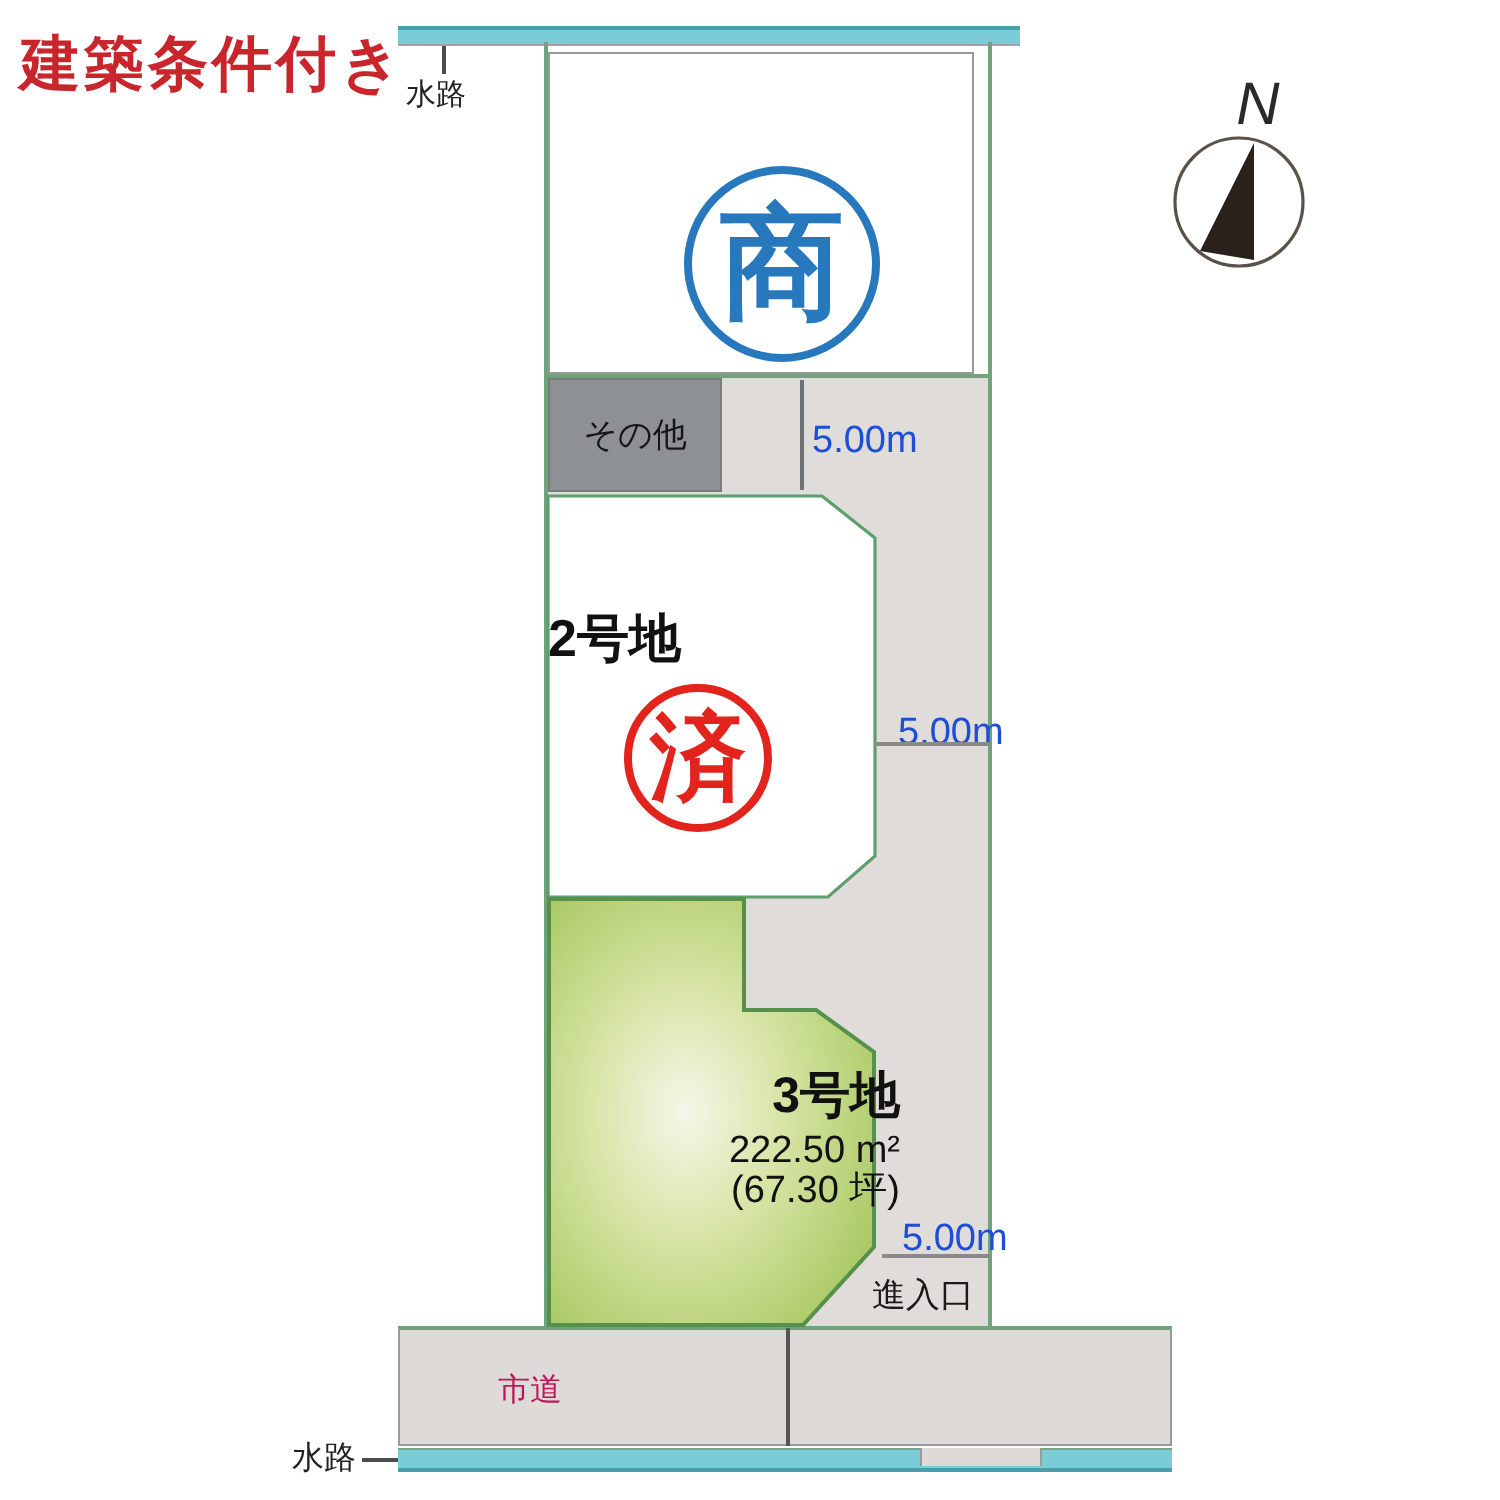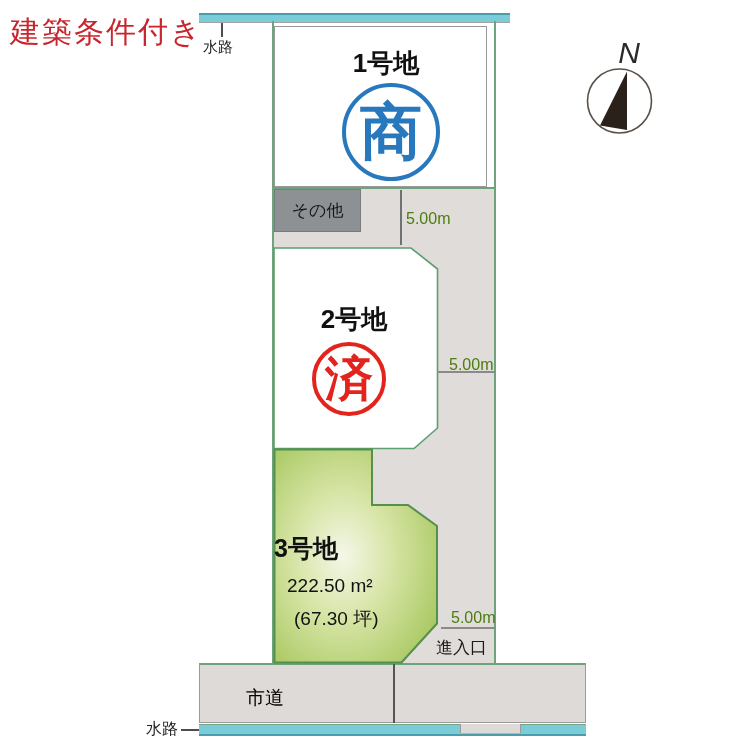--- a/index.html
+++ b/index.html
@@ -3,21 +3,21 @@
 <meta charset="utf-8">
 <style>
   html,body{margin:0;padding:0;background:#ffffff;}
   #stage{
     position:relative;width:750px;height:750px;background:#ffffff;overflow:hidden;
     font-family:"Liberation Sans","DejaVu Sans",sans-serif;color:#1a1a1a;
   }
   .abs{position:absolute;}
   .lbl{position:absolute;white-space:nowrap;}
   
-  .note{left:10px;top:12px;font-size:30px;font-weight:400;letter-spacing:2px;color:#c9252d;}
+  .note{left:10px;top:12px;font-size:30px;font-weight:700;letter-spacing:2px;color:#c9252d;}
   
   .water-top{left:199px;top:13px;width:311px;height:7px;background:#7bccd9;
     border-top:2px solid #4a9dad;border-bottom:1px solid #a3a3a3;}
   .water-top-tick{left:221px;top:23px;width:2px;height:14px;background:#4d4d4d;}
   .water-top-label{left:203px;top:38px;font-size:15px;color:#222;}
   .water-bottom{left:199px;top:724px;width:387px;height:9px;background:#7bccd9;
     border-top:1px solid #74a585;border-bottom:2px solid #4a9dad;}
   .water-gap{left:460px;top:724px;width:59px;height:9px;background:#dedad7;
     border-left:1px solid #9a9a9a;border-right:1px solid #9a9a9a;}
   .water-bottom-label{left:146px;top:719px;font-size:16px;color:#222;}
@@ -29,41 +29,41 @@
   .site-line{width:2px;background:#6fa37c;top:21px;height:642px;}
   .site-line.left{left:272px;}
   .site-line.right{left:494px;}
   
   .lot1{left:274px;top:26px;width:213px;height:161px;background:#ffffff;border:1px solid #999;box-sizing:border-box;}
   .lot1-name{left:286px;top:46px;width:200px;text-align:center;font-size:26px;font-weight:bold;color:#111;}
   .stamp{position:absolute;border-radius:50%;display:flex;align-items:center;justify-content:center;background:transparent;}
   .stamp1{left:342px;top:83px;width:90px;height:90px;border:4px solid #2878be;color:#2878be;font-size:62px;font-weight:bold;}
   .stamp2{left:312px;top:342px;width:66px;height:66px;border:4px solid #e2241d;color:#e2241d;font-size:48px;font-weight:bold;}
   
-  .sonota{left:274px;top:189px;width:87px;height:43px;background:#8e9193;border:1px solid #797c7e;
+  .sonota{left:274px;top:189px;width:87px;height:57px;background:#8e9193;border:1px solid #797c7e;
     box-sizing:border-box;display:flex;align-items:center;justify-content:center;font-size:17px;color:#161616;}
   
-  .meas{font-size:16px;color:#4d7c0f;}
+  .meas{font-size:19px;color:#1d4ed8;}
   .meas-line{background:#8a8a8a;height:2px;}
   .meas-vert-top{left:400px;top:190px;width:2px;height:55px;background:#6f7274;}
   
-  .lot2-name{left:274px;top:302px;width:160px;text-align:center;font-size:26px;font-weight:bold;color:#111;}
+  .lot2-name{left:274px;top:302px;width:160px;font-size:26px;font-weight:bold;color:#111;}
   
-  .lot3-text{left:274px;top:535px;width:176px;text-align:left;line-height:1.1;}
+  .lot3-text{left:274px;top:535px;width:176px;text-align:right;line-height:1.1;}
   .lot3-name{font-size:25px;font-weight:bold;color:#111;margin:0 0 3px 0;}
-  .lot3-area{font-size:19px;color:#111;margin:13px;}
+  .lot3-area{font-size:19px;color:#111;margin:0;}
   .lot3-tsubo{font-size:19px;color:#111;margin:0;padding-left:20px;}
   .lot3-price{margin-top:5px;color:#d9503c;}
   .lot3-price .val{font-size:30px;font-weight:bold;}
   .lot3-price .unit{font-size:17px;font-weight:bold;margin-left:6px;}
   .entrance{left:436px;top:636px;font-size:17px;color:#1a1a1a;text-align:center;}
   
   .road{left:199px;top:663px;width:387px;height:60px;background:#dedad7;border:1px solid #9a9a9a;
     border-top:2px solid #6fa37c;box-sizing:border-box;}
-  .road-label{left:240px;top:685px;width:50px;text-align:center;font-size:19px;color:#000000;}
+  .road-label{left:240px;top:685px;width:50px;text-align:center;font-size:16px;color:#be185d;}
   .road-divider{left:393px;top:664px;width:2px;height:59px;background:#555;}
   
   .compass-n{left:612px;top:36px;width:34px;text-align:center;font-size:30px;font-style:italic;color:#2a2a2a;}
   svg.overlay{position:absolute;left:0;top:0;pointer-events:none;}
 </style>
 </head>
 <body>
 
 <div id="stage">
 
@@ -95,21 +95,20 @@
     </defs>
     <polygon points="274,248 411,248 437.5,269 437.5,428 414,448.5 274,448.5" fill="#ffffff" stroke="#5d9f6f" stroke-width="1.6"></polygon>
     <polygon points="274.5,449.5 372,449.5 372,505 408,505 437,526 437,623.5 401.5,662.5 274.5,662.5" fill="url(#g3)" stroke="#55904d" stroke-width="2"></polygon>
     <circle cx="619.5" cy="101" r="32" fill="none" stroke="#5a5148" stroke-width="1.6"></circle>
     <polygon points="627,71.5 600,125.5 627,130" fill="#2a211a"></polygon>
   </svg>
 
   <div class="lbl note">建築条件付き</div>
 
   <div class="abs lot1"></div>
-  <div class="lbl lot1-name">1号地</div>
   <div class="stamp stamp1">
     <span>商</span>
   </div>
 
   <div class="abs sonota">
     <span>その他</span>
   </div>
 
   <div class="abs meas-vert-top"></div>
   <div class="lbl meas" style="left:406px;top:210px;">5.00m</div>

